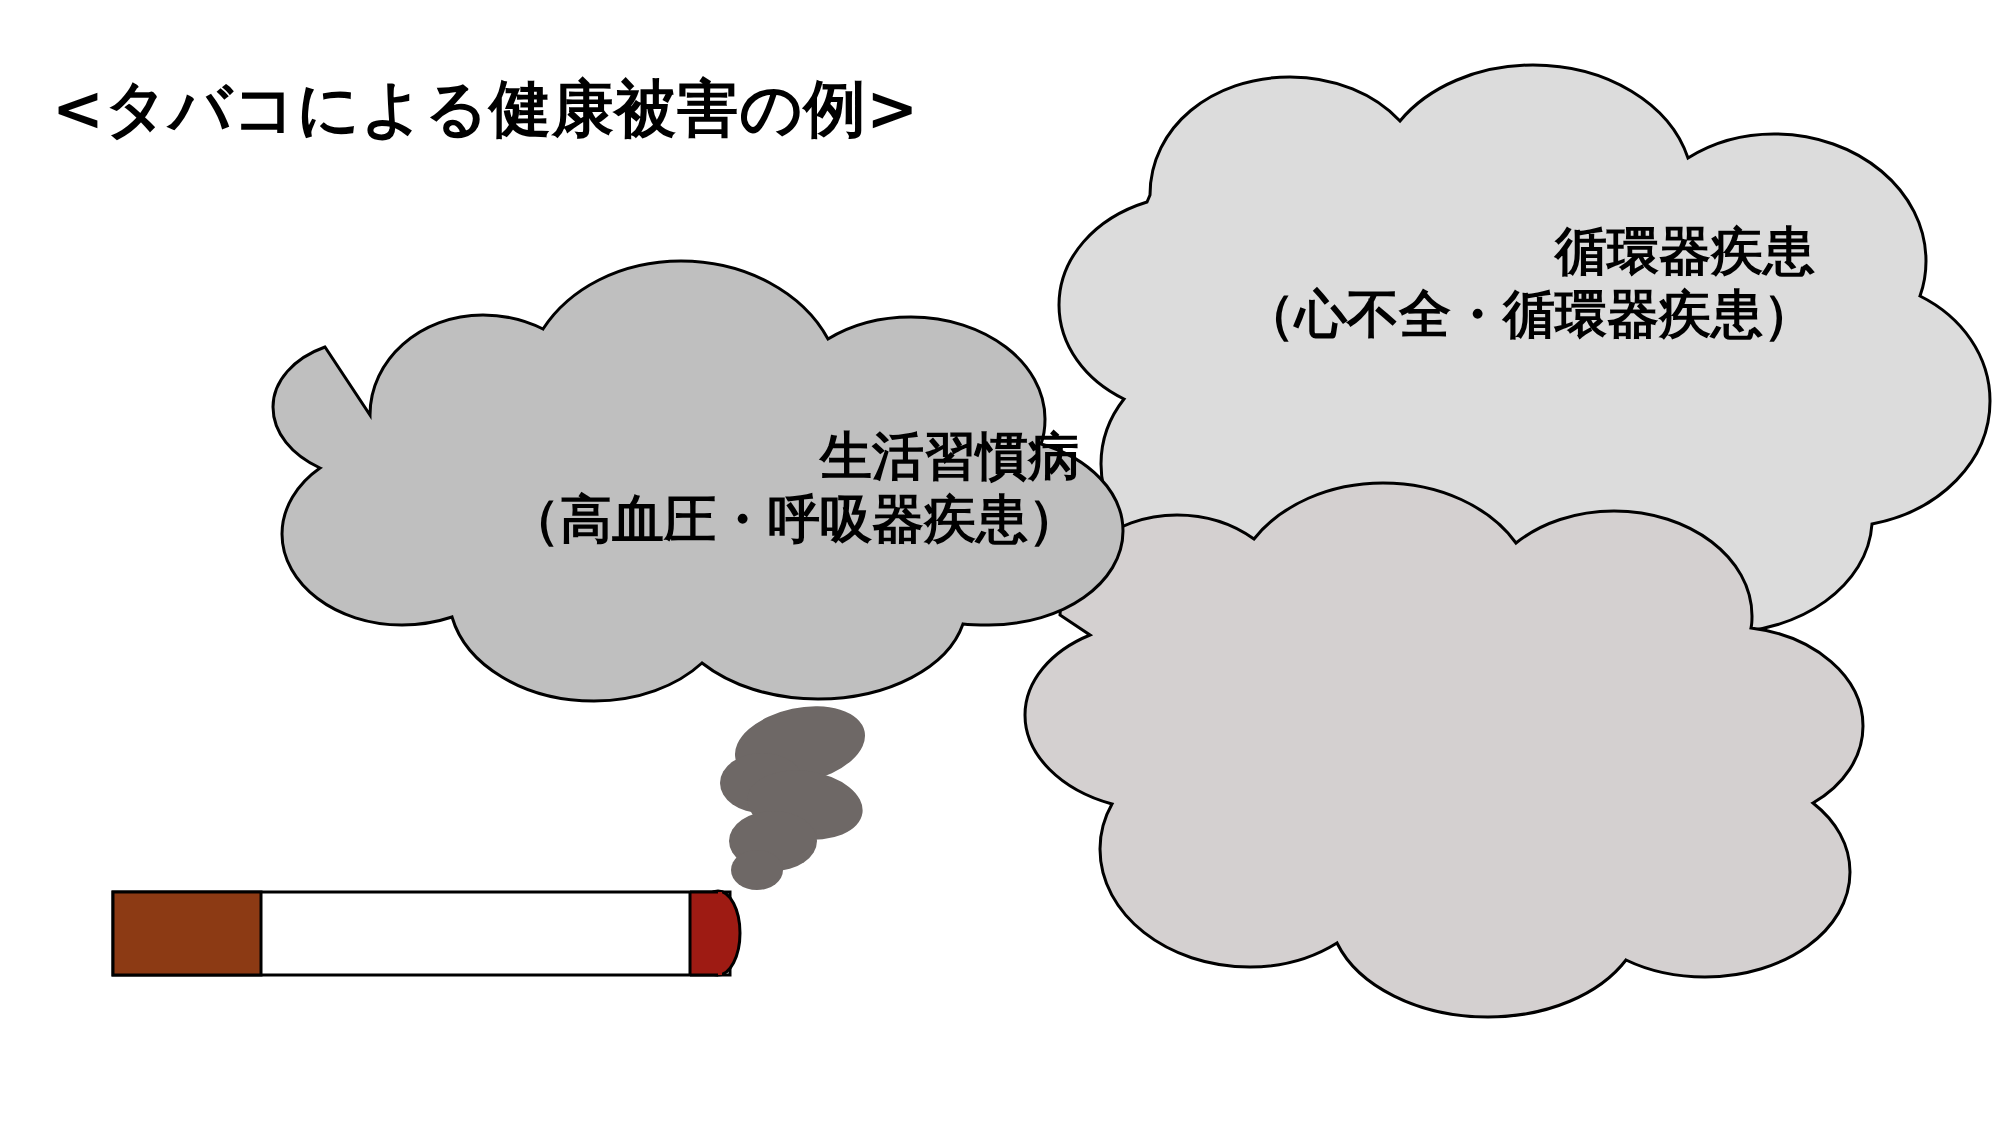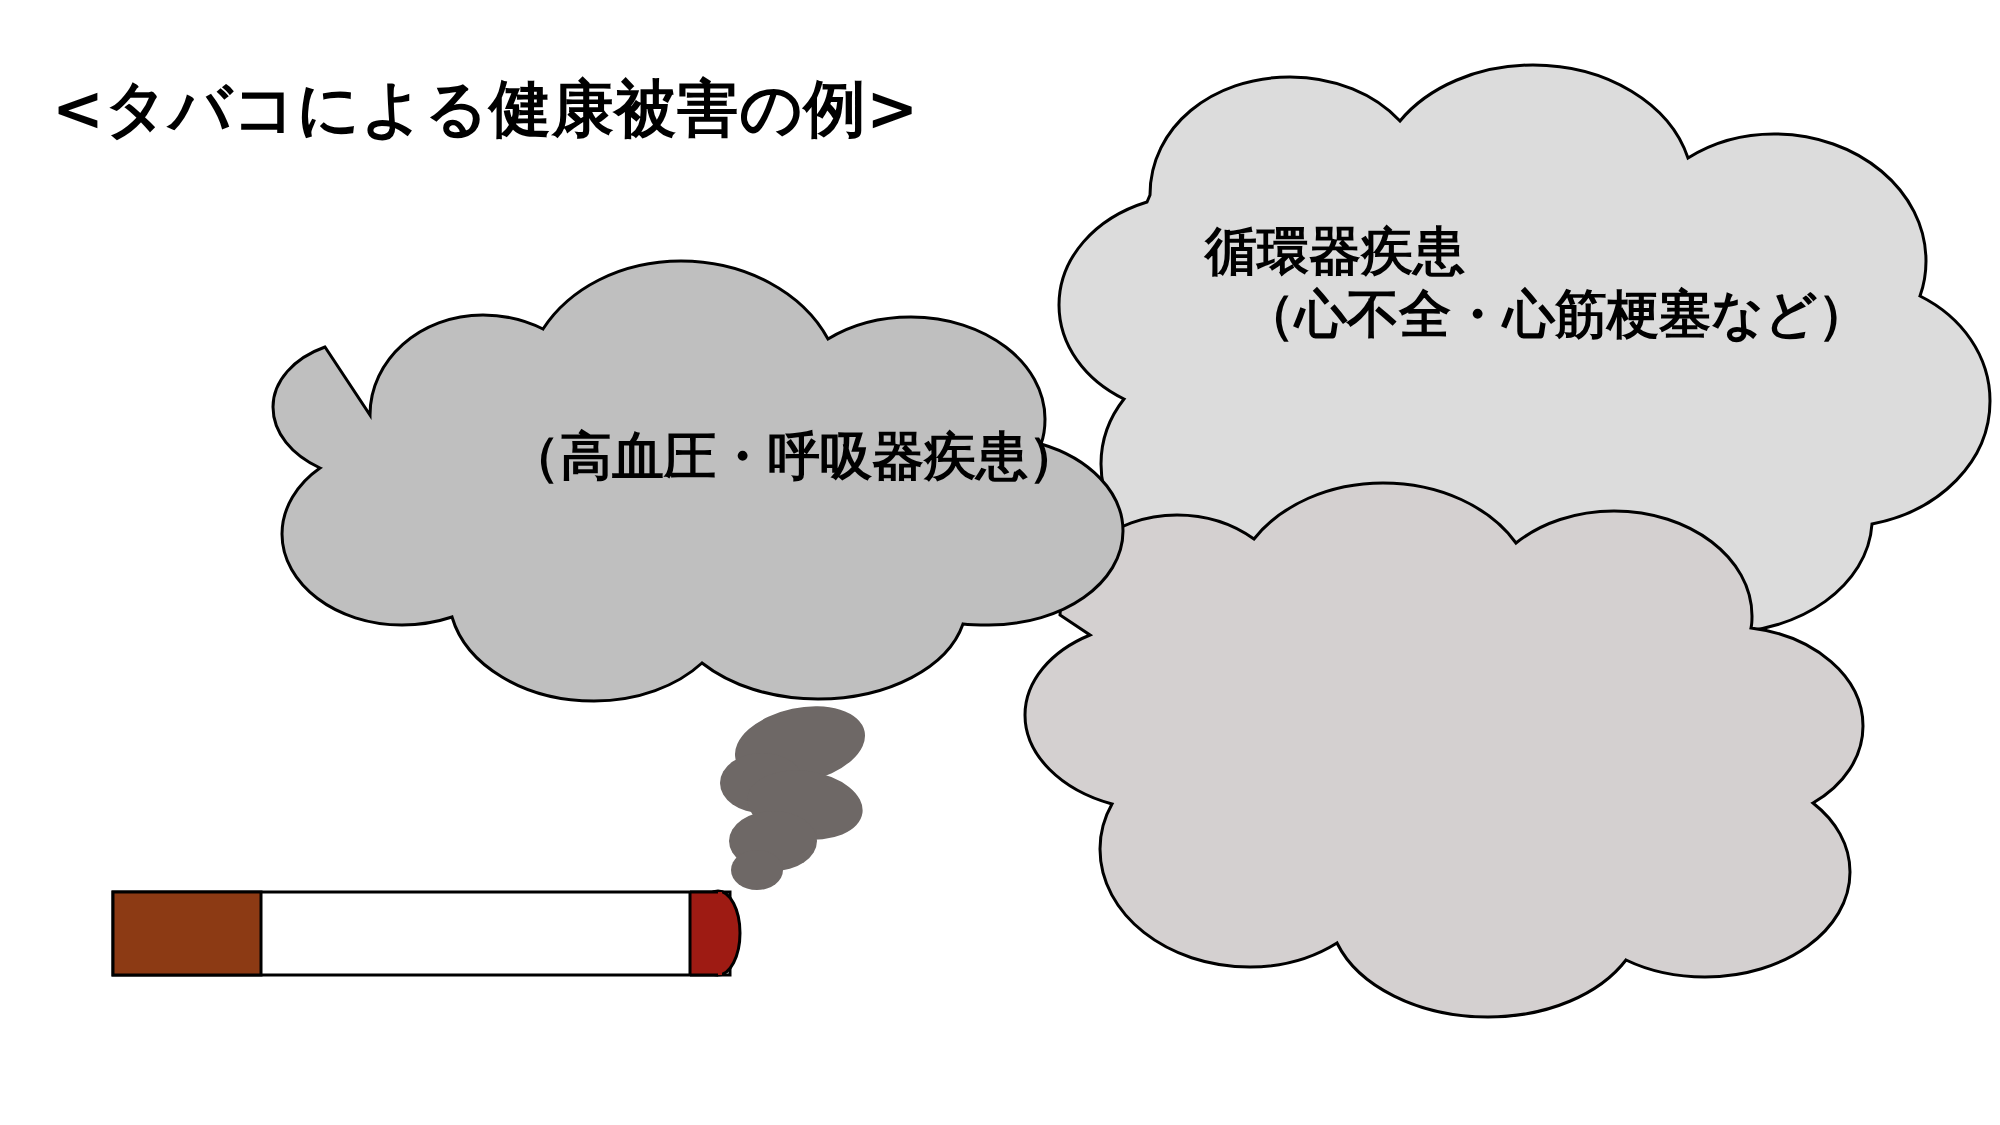--- a/index.html
+++ b/index.html
@@ -19,21 +19,21 @@
     font-family:"DejaVu Sans","Liberation Sans",sans-serif;
   }
 
   
   #art{position:absolute;left:0;top:0;width:2000px;height:1125px;}
 
   
   .cloud-text{
     position:absolute;color:#000000;font-weight:bold;
     font-family:"DejaVu Sans","Liberation Sans",sans-serif;
-    line-height:1.22;white-space:nowrap;
+    line-height:1.22;white-space:nowrap;text-align:right;
   }
   #txt-cardio{left:1205px;top:205px;font-size:52px;}
   #txt-cardio .l2{margin-left:38px;}
 
   #txt-lifestyle{left:470px;top:410px;font-size:52px;}
   #txt-lifestyle .l2{margin-left:38px;}
 
   #txt-resp{left:1135px;top:605px;font-size:52px;white-space:normal;width:800px;}
   #txt-resp .l2{margin-left:38px;white-space:nowrap;}
   #txt-resp .l3{margin-left:0px;white-space:nowrap;}
@@ -134,21 +134,22 @@
       <rect x="690" y="877" width="32" height="83" fill="#9e1b13" stroke="none"></rect>
       <line x1="690" y1="877" x2="690" y2="960" stroke="#000000" stroke-width="3"></line>
       <line x1="690" y1="877" x2="718" y2="877" stroke="#000000" stroke-width="3"></line>
       <line x1="690" y1="960" x2="718" y2="960" stroke="#000000" stroke-width="3"></line>
     </g>
 
   </svg>
 
   <div id="txt-cardio" class="cloud-text">
     <div class="l1">循環器疾患</div>
-    <div class="l2">（心不全・心筋梗塞など）</div>
+    <div class="l2">（心不全・循環器疾患）</div>
   </div>
 
   <div id="txt-lifestyle" class="cloud-text">
+    <div class="l1">生活習慣病</div>
     <div class="l2">（高血圧・呼吸器疾患）</div>
   </div>
 
 
 </div>
 
 </body></html>

